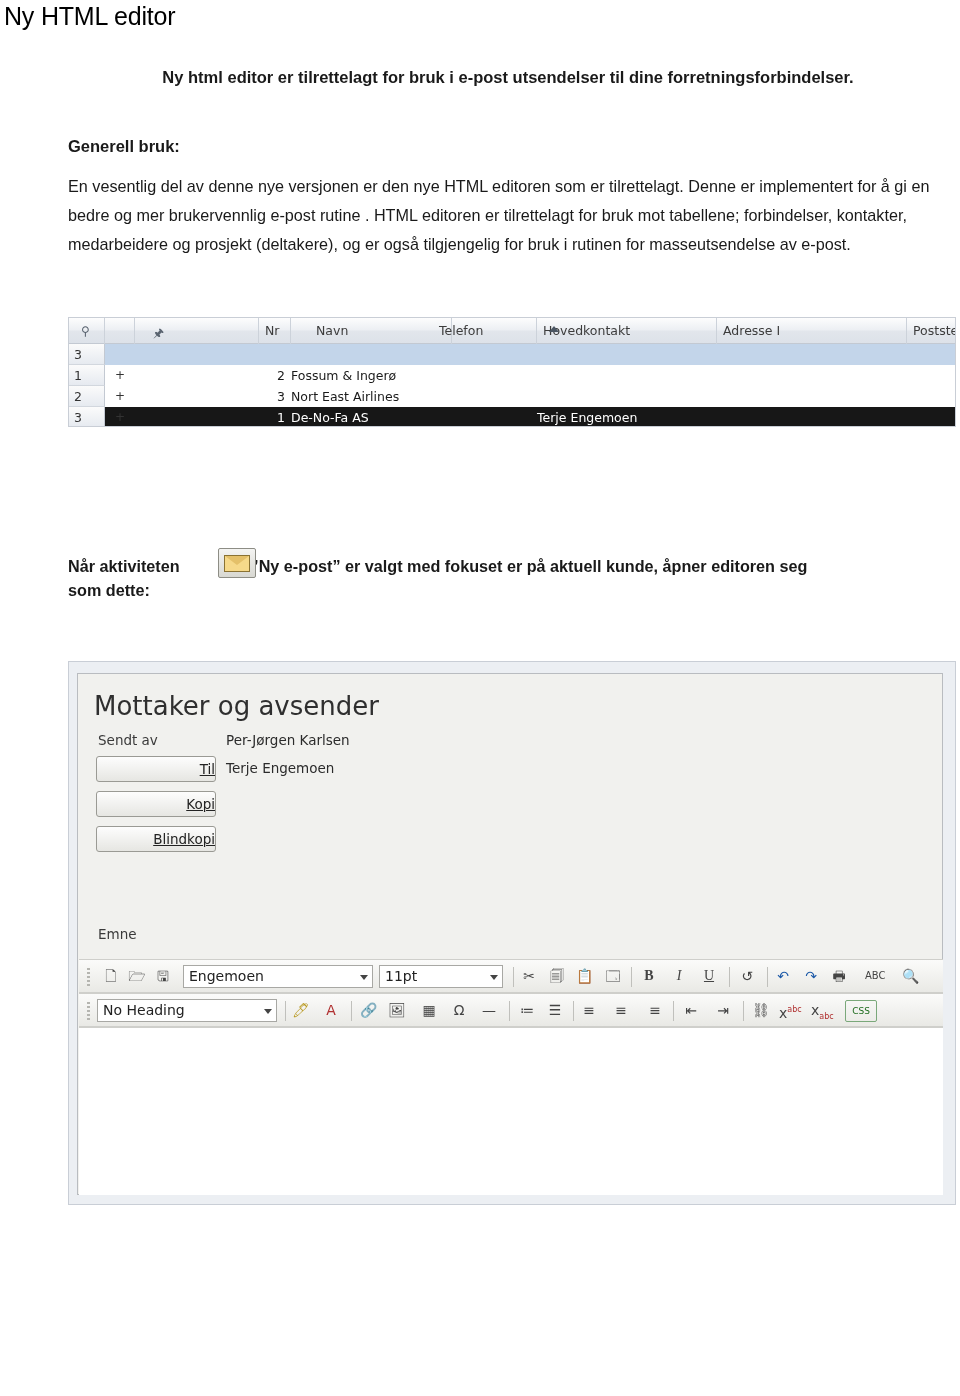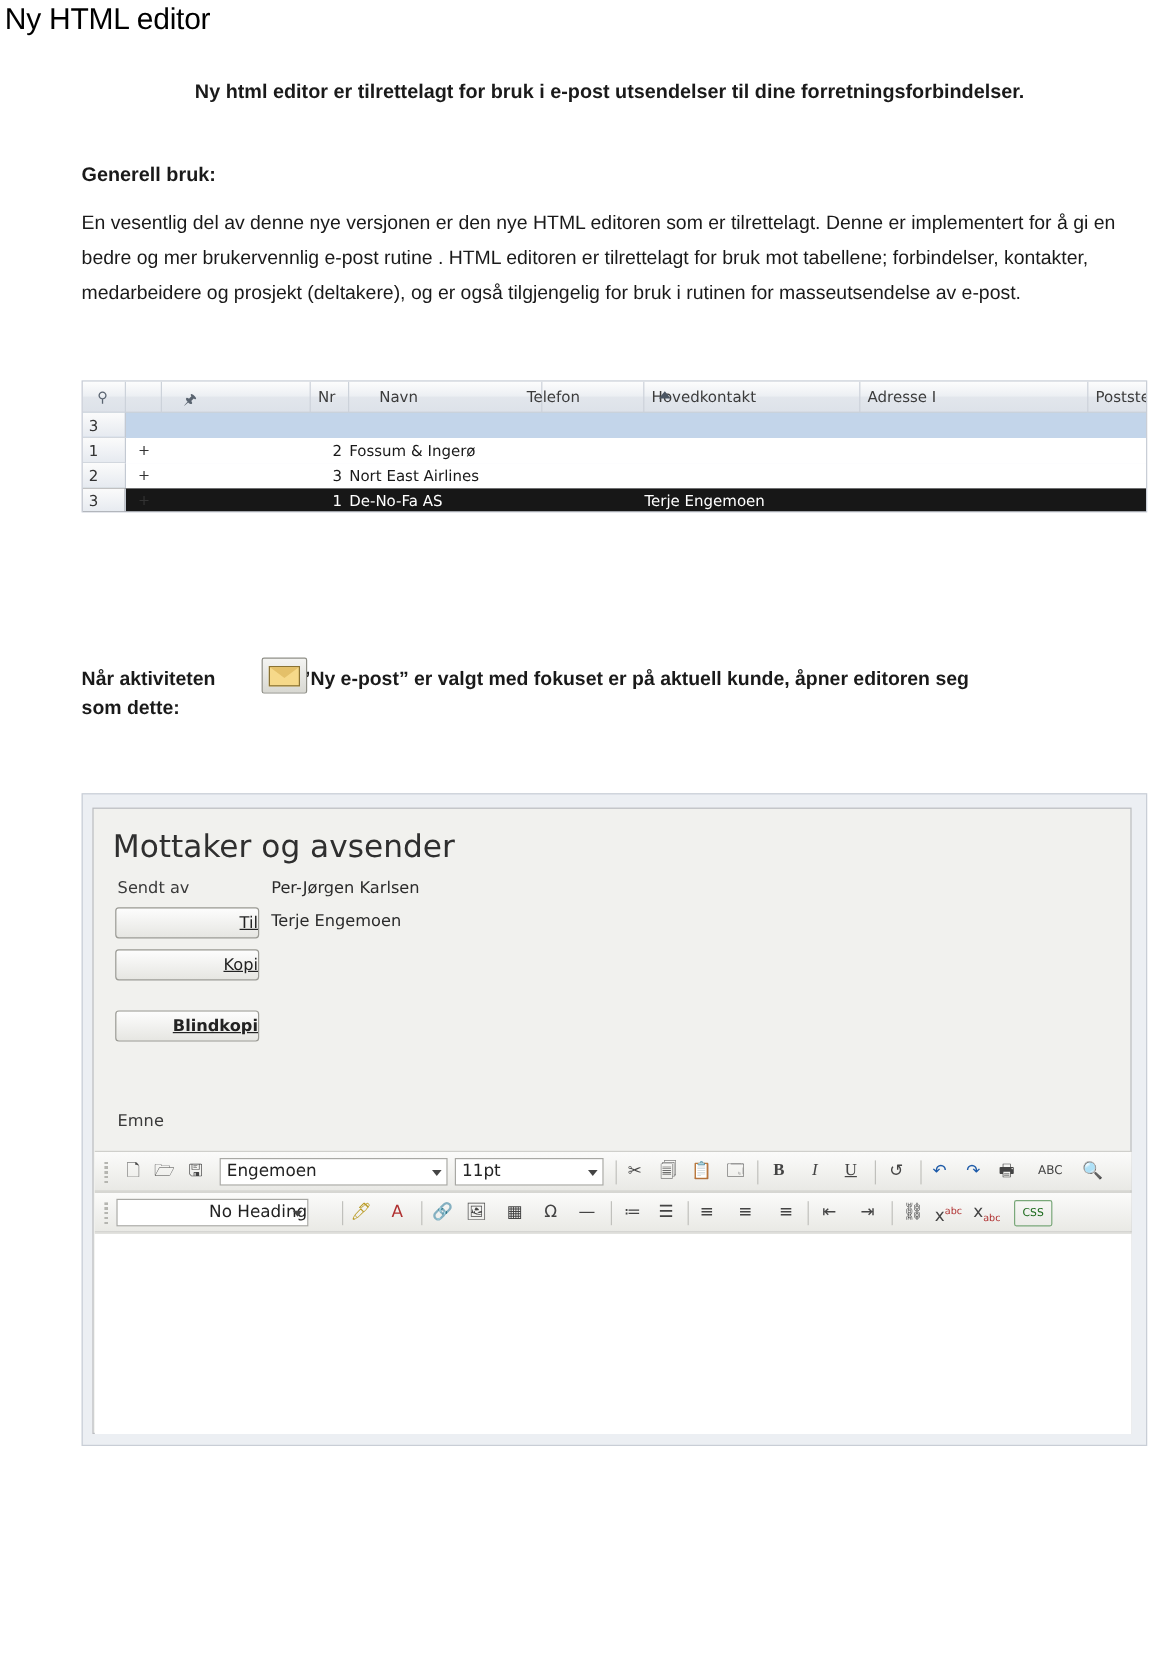--- a/index.html
+++ b/index.html
@@ -435,21 +435,21 @@
 
       <div class="ed-title">Mottaker og avsender</div>
 
       <div class="ed-label" style="left:20px;top:58px;">Sendt av</div>
       <div class="ed-value" style="left:148px;top:58px;">Per-Jørgen Karlsen</div>
 
       <div class="ed-btn" style="left:18px;top:82px;"><u>Til</u></div>
       <div class="ed-value" style="left:148px;top:86px;">Terje Engemoen</div>
 
       <div class="ed-btn" style="left:18px;top:117px;"><u>Kopi</u></div>
-      <div class="ed-btn" style="left:18px;top:168px;font-weight:bold;"><u>Blindkopi</u></div>
+      <div class="ed-btn" style="left:18px;top:152px;"><u>Blindkopi</u></div>
 
       <div class="ed-label" style="left:20px;top:252px;text-align:right;">Emne</div>
 
       <div class="toolbar" style="top:285px;">
         <div class="tb-grip" style="left:8px;"></div>
         <div class="tb-icon" style="left:22px;">🗋</div>
         <div class="tb-icon" style="left:48px;">🗁</div>
         <div class="tb-icon" style="left:74px;">🖫</div>
         <div class="tb-combo" style="left:104px;width:190px;">
           <span>Engemoen</span>
@@ -473,21 +473,21 @@
         <div class="tb-sep" style="left:688px;"></div>
         <div class="tb-icon" style="left:694px;color:#1d5aa8;">↶</div>
         <div class="tb-icon" style="left:722px;color:#1d5aa8;">↷</div>
         <div class="tb-icon" style="left:750px;">🖶</div>
         <div class="tb-icon" style="left:786px;font-size:10px;"><span>ABC</span></div>
         <div class="tb-icon" style="left:822px;">🔍</div>
       </div>
 
       <div class="toolbar" style="top:319px;">
         <div class="tb-grip" style="left:8px;"></div>
-        <div class="tb-combo" style="left:18px;width:160px;text-align:right;">
+        <div class="tb-combo" style="left:18px;width:180px;">
           <span>No Heading</span>
           <span class="arrow"></span>
         </div>
         <div class="tb-sep" style="left:206px;"></div>
         <div class="tb-icon" style="left:212px;color:#b99a22;">🖊</div>
         <div class="tb-icon" style="left:242px;color:#b03030;">A</div>
         <div class="tb-sep" style="left:272px;"></div>
         <div class="tb-icon" style="left:280px;">🔗</div>
         <div class="tb-icon" style="left:308px;">🖼</div>
         <div class="tb-icon" style="left:340px;">▦</div>

